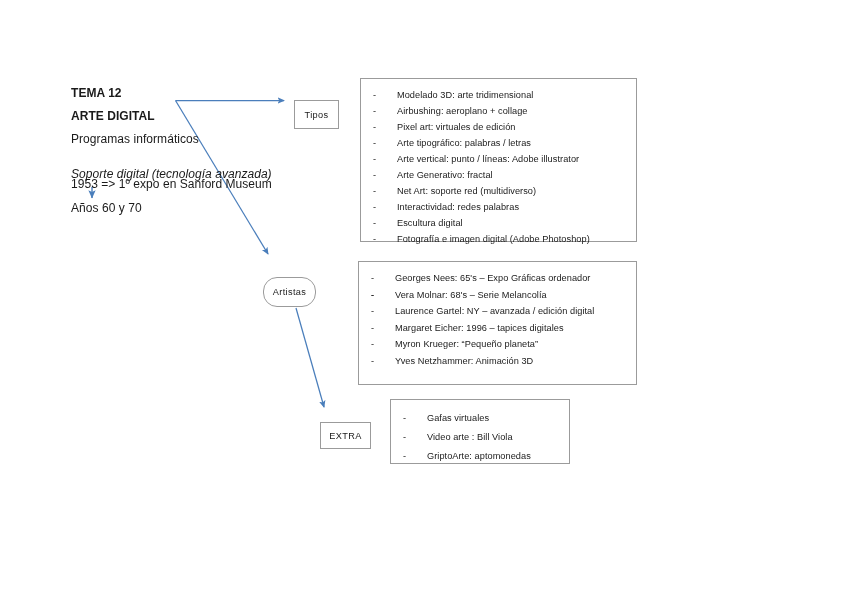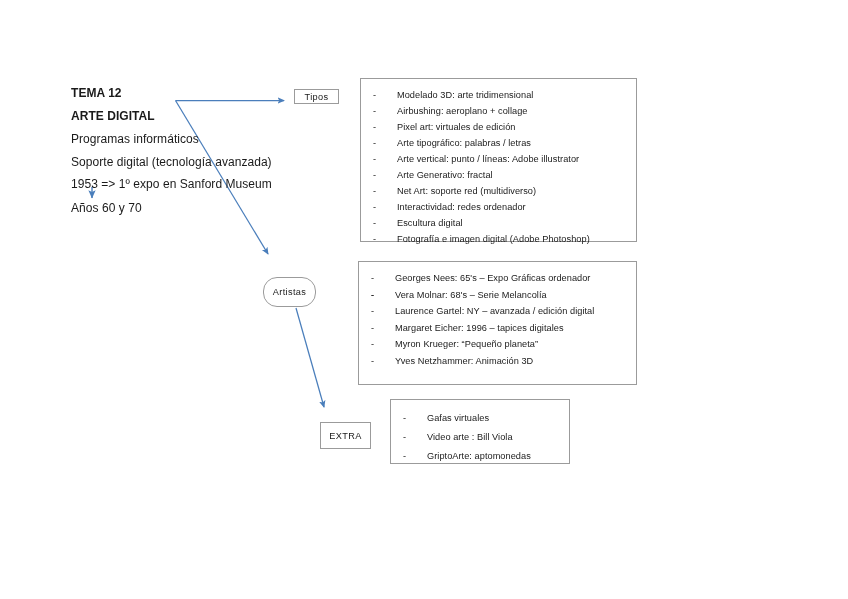--- a/index.html
+++ b/index.html
@@ -114,48 +114,48 @@
 
     <path d="M296,308 L324,407" stroke="#4a7ebb" stroke-width="1.25" fill="none" marker-end="url(#ah)"></path>
   </svg>
 
   <div class="note-line bold" style="left:71px; top:87px;">TEMA 12</div>
 
   <div class="note-line bold" style="left:71px; top:110px;">ARTE DIGITAL</div>
 
   <div class="note-line" style="left:71px; top:133px;">Programas informáticos</div>
 
-  <div class="note-line" style="left:71px; top:156px;">Soporte digital (tecnología avanzada)</div>
+  <div class="note-line" style="left:71px; top:168px;font-style:italic;">Soporte digital (tecnología avanzada)</div>
 
   <div class="note-line" style="left:71px; top:178px;">1953 =&gt; 1º expo en Sanford Museum</div>
 
   <div class="note-line" style="left:71px; top:202px;">Años 60 y 70</div>
 
-  <div class="label-box" id="label-tipos" style="left:294px; top:89px; width:45px; height:15px;">
+  <div class="label-box" id="label-tipos" style="left:294px; top:100px; width:45px; height:29px;">
     <span>Tipos</span>
   </div>
 
   <div class="label-box" id="label-artistas" style="left:263px; top:277px; width:53px; height:30px;border-radius:14px;">
     <span>Artistas</span>
   </div>
 
   <div class="label-box" id="label-extra" style="left:320px; top:422px; width:51px; height:27px;">
     <span>EXTRA</span>
   </div>
 
   <div class="content-box" id="box-tipos" style="left:360px; top:78px; width:277px; height:164px;">
     <ul>
       <li><span class="dash">-</span><span>Modelado 3D: arte tridimensional</span></li>
       <li><span class="dash">-</span><span>Airbushing: aeroplano + collage</span></li>
       <li><span class="dash">-</span><span>Pixel art: virtuales de edición</span></li>
       <li><span class="dash">-</span><span>Arte tipográfico: palabras / letras</span></li>
       <li><span class="dash">-</span><span>Arte vertical: punto / líneas: Adobe illustrator</span></li>
       <li><span class="dash">-</span><span>Arte Generativo: fractal</span></li>
       <li><span class="dash">-</span><span>Net Art: soporte red (multidiverso)</span></li>
-      <li><span class="dash">-</span><span>Interactividad: redes ordenador</span></li>
+      <li><span class="dash">-</span><span>Interactividad: redes palabras</span></li>
       <li><span class="dash">-</span><span>Escultura digital</span></li>
       <li><span class="dash">-</span><span>Fotografía e imagen digital (Adobe Photoshop)</span></li>
     </ul>
   </div>
 
   <div class="content-box" id="box-artistas" style="left:358px; top:261px; width:279px; height:124px;">
     <ul>
       <li><span class="dash">-</span><span>Georges Nees: 65's – Expo Gráficas ordenador</span></li>
       <li><span class="dash">-</span></li>
       <li><span class="dash">-</span><span>Vera Molnar: 68's – Serie Melancolía</span></li>

